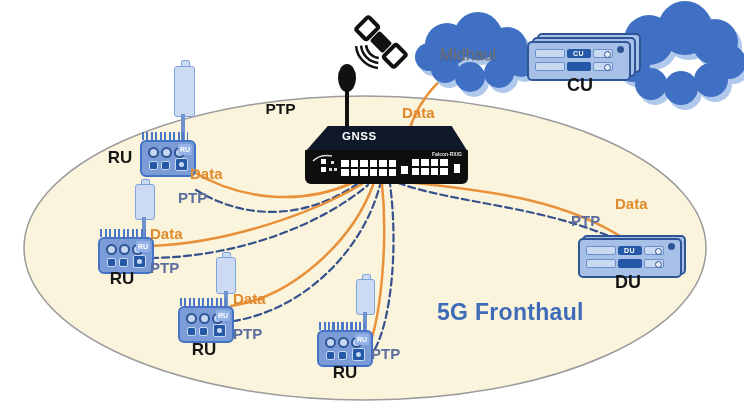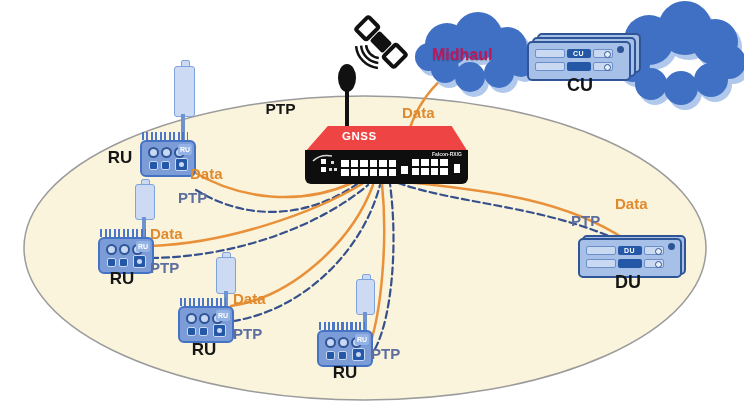--- a/index.html
+++ b/index.html
@@ -8,23 +8,23 @@
     font-family:"Liberation Sans", sans-serif;
   }
   .canvas svg{position:absolute;left:0;top:0;z-index:0;}
   .abs{position:absolute;z-index:2;}
   
   .node-label{font-weight:700;font-size:17px;color:#151515;text-align:center;}
   .lab-data{font-weight:700;font-size:15px;color:#E08A2E;}
   .lab-ptp{font-weight:700;font-size:15px;color:#5C6E9E;}
   .zone-label{font-weight:700;font-size:23px;letter-spacing:.3px;}
   .gm-title{font-weight:700;font-size:15.5px;line-height:19px;color:#151515;text-align:center;}
-  .cloud-label{font-weight:700;font-size:16px;color:#be185d;text-shadow:0 1px 1px rgba(0,0,0,.25);}
-  
-  .sw-top{left:305px;top:126px;width:163px;height:26px;background:#ef4444;
+  .cloud-label{font-weight:400;font-size:16px;color:#737373;text-align:center;text-shadow:0 1px 1px rgba(0,0,0,.25);}
+  
+  .sw-top{left:305px;top:126px;width:163px;height:26px;background:#0f172a;
           clip-path:polygon(14% 0,90% 0,100% 100%,0 100%);}
   .sw-top .gnss{position:absolute;left:37px;top:4px;color:#fff;font-weight:700;font-size:11.5px;letter-spacing:.5px;}
   .sw-front{left:305px;top:150px;width:163px;height:34px;background:#0e0e0e;border-radius:0 0 6px 6px;}
   .sw-front .model{position:absolute;right:6px;top:1px;color:#e8e8e8;font-size:5px;font-weight:700;}
   .port{position:absolute;background:#fff;}
   .port-grid{position:absolute;background-color:#fff;
     background-image:repeating-linear-gradient(90deg,transparent 0 7.5px,#0e0e0e 7.5px 9.5px),
                      repeating-linear-gradient(0deg,transparent 0 7px,#0e0e0e 7px 9px);}
   .dot{position:absolute;background:#d9d9d9;}
   
@@ -282,14 +282,15 @@
       <span class="bar2">
           <i></i>
         </span>
     </div>
   </div>
   <div class="abs node-label" style="left:560px;top:75px;width:40px;font-size:18px">CU</div>
   <div class="abs lab-data" style="left:402px;top:104px">Data</div>
 
   <div class="abs cloud-label" style="left:432px;top:46px;width:72px">Midhaul</div>
 
+  <div class="abs zone-label" style="left: 437px; top: 299px; color: rgb(62, 107, 184);">5G Fronthaul</div>
 
 </div>
 
 </body></html>

